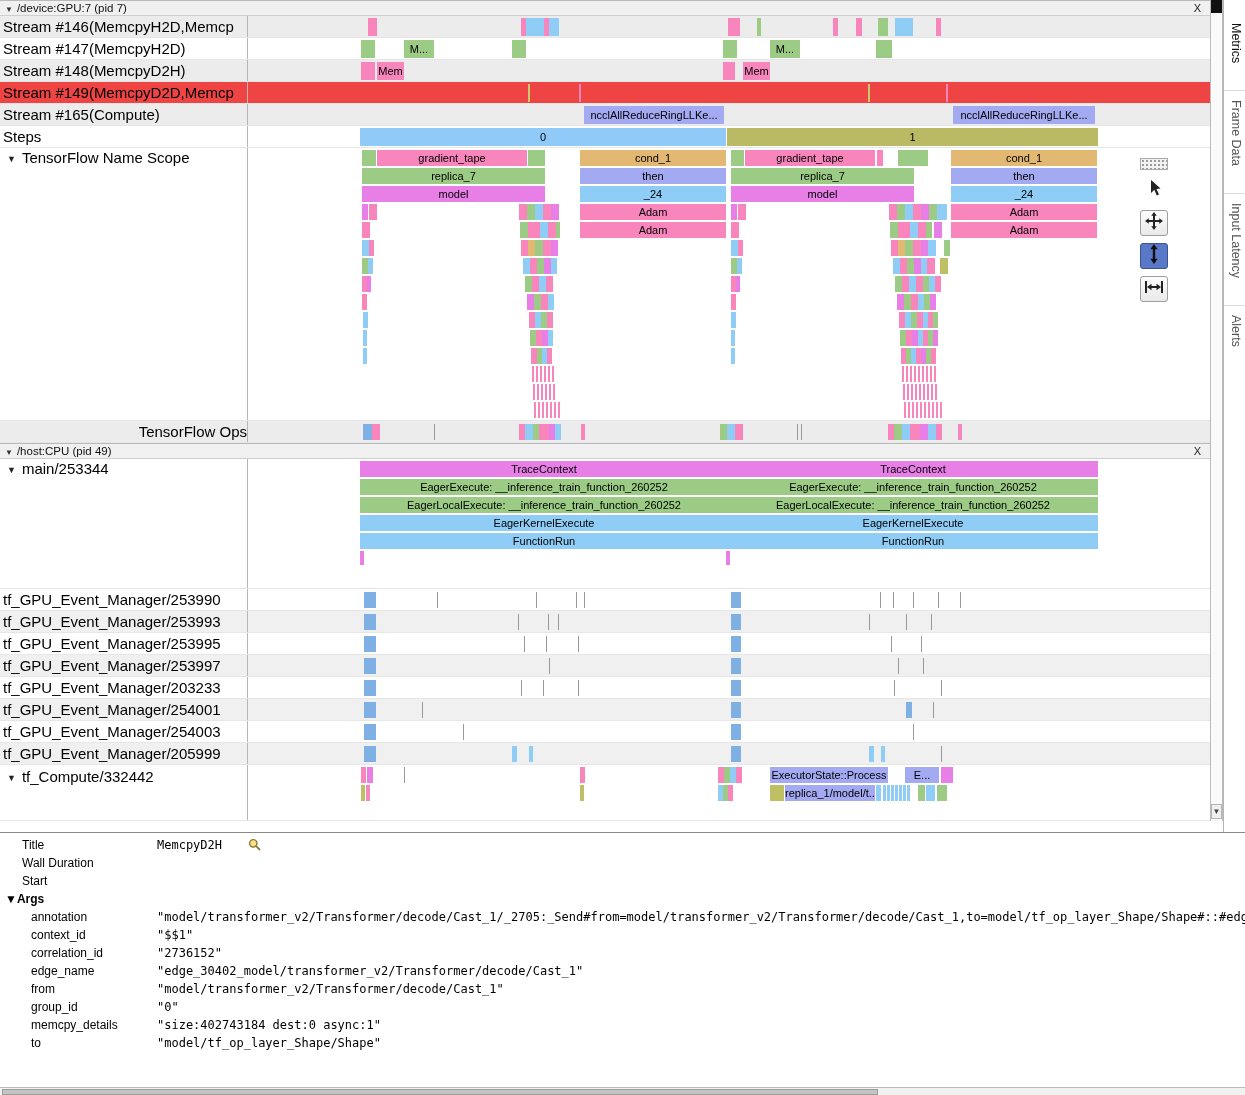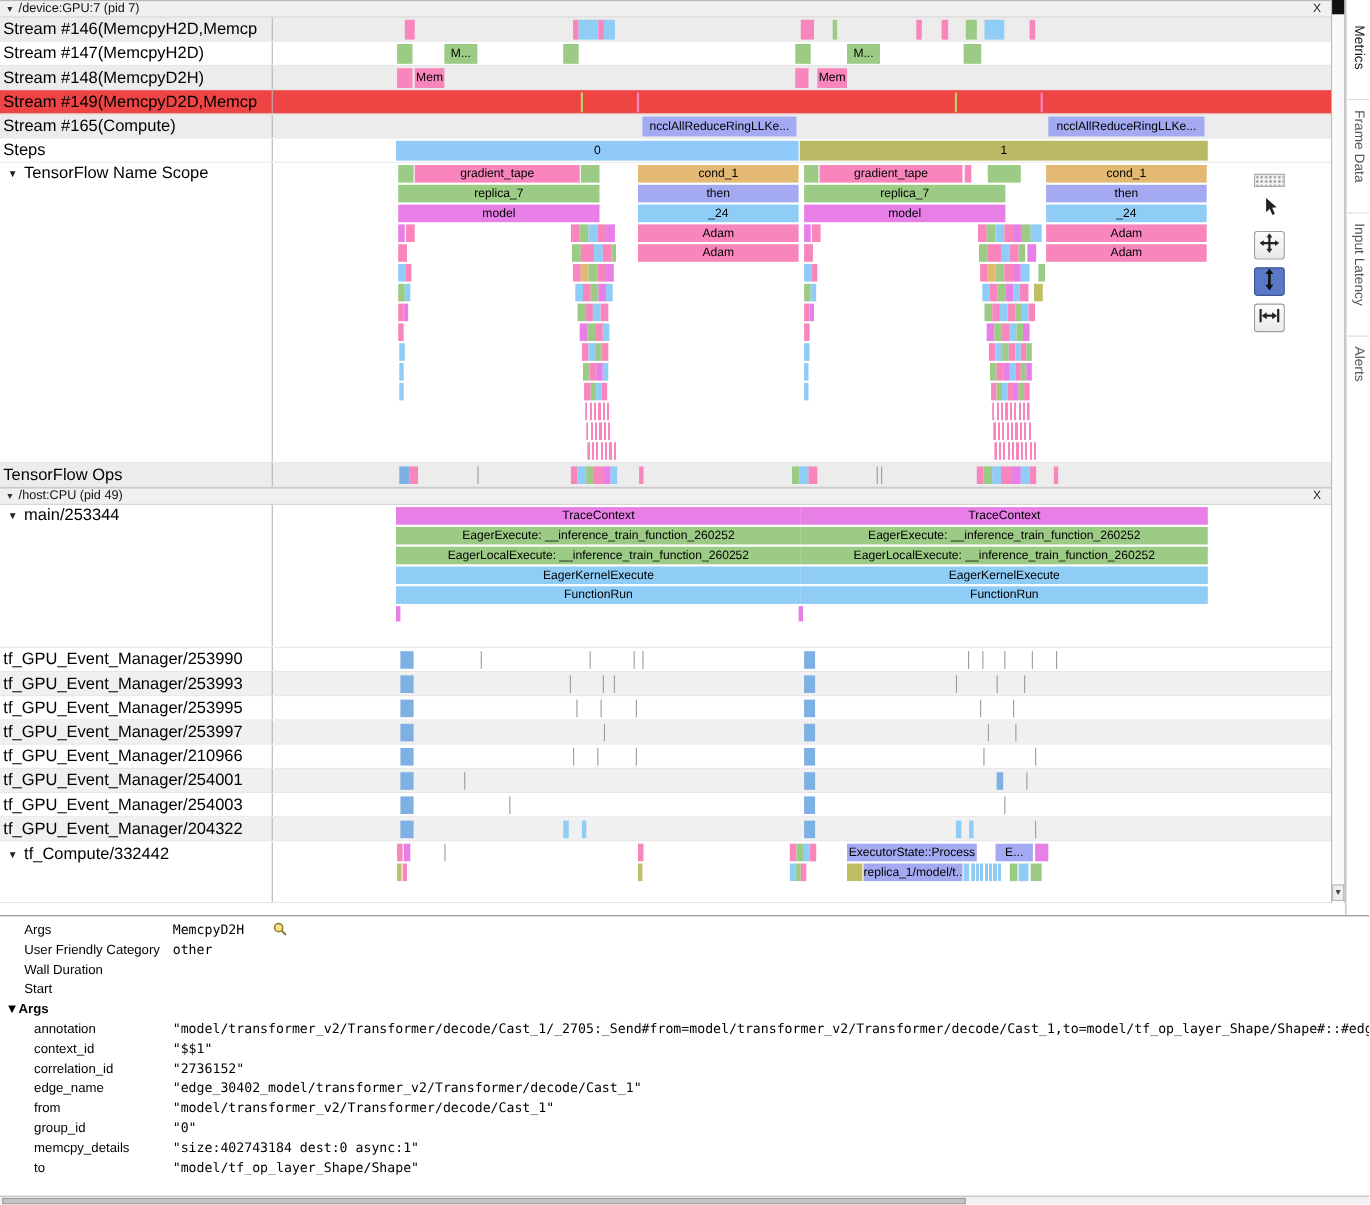--- a/index.html
+++ b/index.html
@@ -280,21 +280,21 @@
         <div class="bar" style="left: 921px; top: 200px; width: 5px; height: 16px; line-height: 16px; background: rgb(231, 127, 231);"></div>
         <div class="bar" style="left: 926px; top: 200px; width: 5px; height: 16px; line-height: 16px; background: rgb(156, 203, 133);"></div>
         <div class="bar" style="left: 931px; top: 200px; width: 5px; height: 16px; line-height: 16px; background: rgb(248, 134, 188);"></div>
         <div class="bar stripe-pink" style="left: 532px; top: 218px; width: 22px; height: 16px; line-height: 16px;"></div>
         <div class="bar stripe-pink" style="left: 902px; top: 218px; width: 34px; height: 16px; line-height: 16px;"></div>
         <div class="bar stripe-pink" style="left: 533px; top: 236px; width: 24px; height: 16px; line-height: 16px;"></div>
         <div class="bar stripe-pink" style="left: 903px; top: 236px; width: 36px; height: 16px; line-height: 16px;"></div>
         <div class="bar stripe-pink" style="left: 534px; top: 254px; width: 26px; height: 16px; line-height: 16px;"></div>
         <div class="bar stripe-pink" style="left: 904px; top: 254px; width: 38px; height: 16px; line-height: 16px;"></div>
       </div>
-      <div class="tl-row" style="height: 22px; background: rgb(236, 236, 236);">
+      <div class="tl-row" style="height: 22px; background: rgb(236, 236, 236); text-align: right;">
         <div class="tl-label" style="line-height: 22px;"><div class="lbl-text">TensorFlow Ops</div></div>
         <div class="bar" style="left: 363px; top: 3px; width: 9px; height: 16px; line-height: 16px; background: rgb(127, 176, 228);"></div>
         <div class="bar" style="left: 372px; top: 3px; width: 8px; height: 16px; line-height: 16px; background: rgb(248, 134, 188);"></div>
         <div class="bar" style="left: 434px; top: 3px; width: 1px; height: 16px; line-height: 16px; background: rgb(154, 154, 154);"></div>
         <div class="bar" style="left: 519px; top: 3px; width: 6px; height: 16px; line-height: 16px; background: rgb(248, 134, 188);"></div>
         <div class="bar" style="left: 525px; top: 3px; width: 8px; height: 16px; line-height: 16px; background: rgb(143, 205, 246);"></div>
         <div class="bar" style="left: 533px; top: 3px; width: 6px; height: 16px; line-height: 16px; background: rgb(156, 203, 133);"></div>
         <div class="bar" style="left: 539px; top: 3px; width: 10px; height: 16px; line-height: 16px; background: rgb(248, 134, 188);"></div>
         <div class="bar" style="left: 549px; top: 3px; width: 6px; height: 16px; line-height: 16px; background: rgb(231, 127, 231);"></div>
         <div class="bar" style="left: 555px; top: 3px; width: 6px; height: 16px; line-height: 16px; background: rgb(143, 205, 246);"></div>
@@ -366,21 +366,21 @@
       </div>
       <div class="tl-row" style="height: 22px; background: rgb(240, 240, 240);">
         <div class="tl-label" style="line-height: 22px;"><div class="lbl-text">tf_GPU_Event_Manager/253997</div></div>
         <div class="bar" style="left: 364px; top: 3px; width: 12px; height: 16px; line-height: 16px; background: rgb(127, 176, 228);"></div>
         <div class="bar" style="left: 549px; top: 3px; width: 1px; height: 16px; line-height: 16px; background: rgb(154, 154, 154);"></div>
         <div class="bar" style="left: 731px; top: 3px; width: 10px; height: 16px; line-height: 16px; background: rgb(127, 176, 228);"></div>
         <div class="bar" style="left: 898px; top: 3px; width: 1px; height: 16px; line-height: 16px; background: rgb(154, 154, 154);"></div>
         <div class="bar" style="left: 923px; top: 3px; width: 1px; height: 16px; line-height: 16px; background: rgb(154, 154, 154);"></div>
       </div>
       <div class="tl-row" style="height: 22px; background: rgb(255, 255, 255);">
-        <div class="tl-label" style="line-height: 22px;"><div class="lbl-text">tf_GPU_Event_Manager/210966</div></div>
+        <div class="tl-label" style="line-height: 22px;"><div class="lbl-text">tf_GPU_Event_Manager/203233</div></div>
         <div class="bar" style="left: 364px; top: 3px; width: 12px; height: 16px; line-height: 16px; background: rgb(127, 176, 228);"></div>
         <div class="bar" style="left: 521px; top: 3px; width: 1px; height: 16px; line-height: 16px; background: rgb(154, 154, 154);"></div>
         <div class="bar" style="left: 543px; top: 3px; width: 1px; height: 16px; line-height: 16px; background: rgb(154, 154, 154);"></div>
         <div class="bar" style="left: 578px; top: 3px; width: 1px; height: 16px; line-height: 16px; background: rgb(154, 154, 154);"></div>
         <div class="bar" style="left: 731px; top: 3px; width: 10px; height: 16px; line-height: 16px; background: rgb(127, 176, 228);"></div>
         <div class="bar" style="left: 894px; top: 3px; width: 1px; height: 16px; line-height: 16px; background: rgb(154, 154, 154);"></div>
         <div class="bar" style="left: 941px; top: 3px; width: 1px; height: 16px; line-height: 16px; background: rgb(154, 154, 154);"></div>
       </div>
       <div class="tl-row" style="height: 22px; background: rgb(240, 240, 240);">
         <div class="tl-label" style="line-height: 22px;"><div class="lbl-text">tf_GPU_Event_Manager/254001</div></div>
@@ -391,21 +391,21 @@
         <div class="bar" style="left: 933px; top: 3px; width: 1px; height: 16px; line-height: 16px; background: rgb(154, 154, 154);"></div>
       </div>
       <div class="tl-row" style="height: 22px; background: rgb(255, 255, 255);">
         <div class="tl-label" style="line-height: 22px;"><div class="lbl-text">tf_GPU_Event_Manager/254003</div></div>
         <div class="bar" style="left: 364px; top: 3px; width: 12px; height: 16px; line-height: 16px; background: rgb(127, 176, 228);"></div>
         <div class="bar" style="left: 463px; top: 3px; width: 1px; height: 16px; line-height: 16px; background: rgb(154, 154, 154);"></div>
         <div class="bar" style="left: 731px; top: 3px; width: 10px; height: 16px; line-height: 16px; background: rgb(127, 176, 228);"></div>
         <div class="bar" style="left: 913px; top: 3px; width: 1px; height: 16px; line-height: 16px; background: rgb(154, 154, 154);"></div>
       </div>
       <div class="tl-row" style="height: 22px; background: rgb(240, 240, 240);">
-        <div class="tl-label" style="line-height: 22px;"><div class="lbl-text">tf_GPU_Event_Manager/204322</div></div>
+        <div class="tl-label" style="line-height: 22px;"><div class="lbl-text">tf_GPU_Event_Manager/205999</div></div>
         <div class="bar" style="left: 364px; top: 3px; width: 12px; height: 16px; line-height: 16px; background: rgb(127, 176, 228);"></div>
         <div class="bar" style="left: 512px; top: 3px; width: 5px; height: 16px; line-height: 16px; background: rgb(143, 205, 246);"></div>
         <div class="bar" style="left: 529px; top: 3px; width: 4px; height: 16px; line-height: 16px; background: rgb(143, 205, 246);"></div>
         <div class="bar" style="left: 731px; top: 3px; width: 10px; height: 16px; line-height: 16px; background: rgb(127, 176, 228);"></div>
         <div class="bar" style="left: 869px; top: 3px; width: 5px; height: 16px; line-height: 16px; background: rgb(143, 205, 246);"></div>
         <div class="bar" style="left: 881px; top: 3px; width: 4px; height: 16px; line-height: 16px; background: rgb(143, 205, 246);"></div>
         <div class="bar" style="left: 941px; top: 3px; width: 1px; height: 16px; line-height: 16px; background: rgb(154, 154, 154);"></div>
       </div>
       <div class="tl-row" style="height: 56px; background: rgb(255, 255, 255);">
         <div class="tl-label" style="line-height: 24px;"><div class="lbl-tri">▼</div><div class="lbl-text">tf_Compute/332442</div></div>
@@ -483,32 +483,28 @@
             <line x1="5" y1="7" x2="15" y2="7" stroke="#222" stroke-width="2"></line>
             <path d="M3 7 L7.5 3.8 L7.5 10.2Z" fill="#222"></path>
             <path d="M17 7 L12.5 3.8 L12.5 10.2Z" fill="#222"></path>
           </svg></span>
     </div>
   </div>
 
   <div id="details">
     <div id="detail-rows">
         <div class="d-row">
-          <div class="d-label">Args</div>
+          <div class="d-label">Title</div>
           <div class="d-value">MemcpyD2H</div>
           <span class="mag"><svg width="13" height="13" viewBox="0 0 13 13">
               <circle cx="5.3" cy="5.3" r="3.7" fill="#ffe082" stroke="#8a7b3a" stroke-width="1.4"></circle>
               <line x1="8.2" y1="8.2" x2="12" y2="12" stroke="#8a7b3a" stroke-width="1.8"></line>
             </svg></span>
         </div>
         <div class="d-row">
-          <div class="d-label">User Friendly Category</div>
-          <div class="d-value">other</div>
-        </div>
-        <div class="d-row">
           <div class="d-label">Wall Duration</div>
           <div class="d-value"></div>
         </div>
         <div class="d-row">
           <div class="d-label">Start</div>
           <div class="d-value"></div>
         </div>
         <div class="d-args-header">▼Args</div>
         <div class="d-row arg">
           <div class="d-label">annotation</div>

